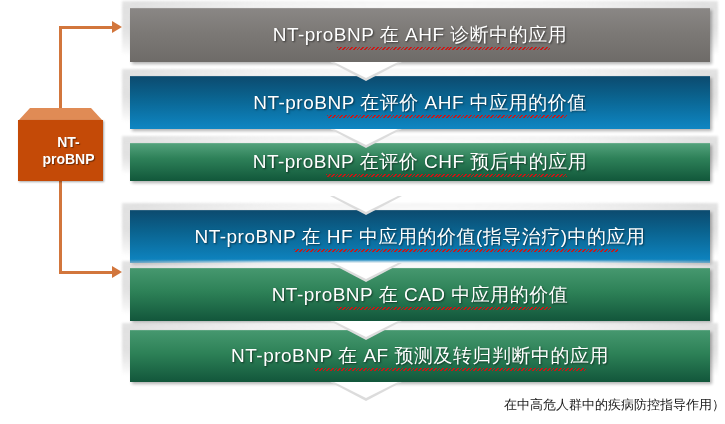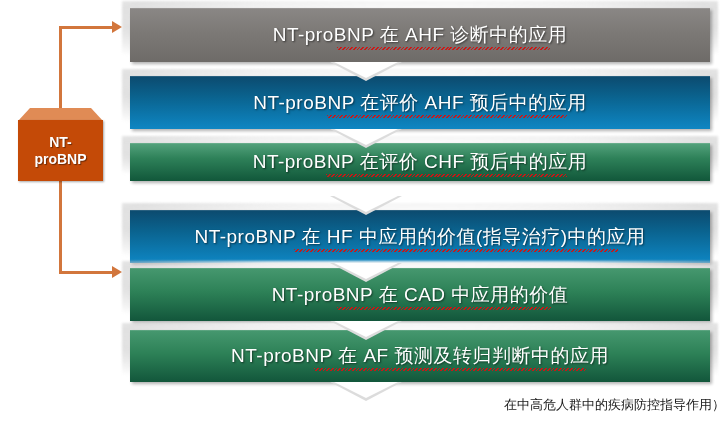--- a/index.html
+++ b/index.html
@@ -53,20 +53,21 @@
     align-items: center;
     justify-content: center;
     color: #ffffff;
     font-weight: bold;
     font-size: 14px;
     line-height: 17px;
     letter-spacing: 0px;
     text-shadow: 1px 1px 1px rgba(0,0,0,0.45);
     white-space: pre-line;
     text-align: center;
+    padding-left: 8px;
   }
 
   
   .connector {
     position: absolute;
   }
   .conn-line-v {
     position: absolute;
     width: 3px;
     background: #D2763C;
@@ -211,21 +212,21 @@
     <div class="bar-body" style="background:linear-gradient(180deg,#8A8785 0%,#7C7976 45%,#6E6B68 100%);"></div>
     <div class="bar-text squiggle">NT-proBNP 在 AHF 诊断中的应用</div>
   </div>
   <div class="chevron" style="top:62px;">
     <div class="inner"></div>
   </div>
 
   <div class="bar" style="top:76px; height:53px;">
     <div class="bar-halo"></div>
     <div class="bar-body" style="background:linear-gradient(180deg,#0C4A6E 0%,#0A638F 40%,#0E86C3 100%);"></div>
-    <div class="bar-text squiggle">NT-proBNP 在评价 AHF 预后中的应用</div>
+    <div class="bar-text squiggle">NT-proBNP 在评价 AHF 中应用的价值</div>
   </div>
   <div class="chevron" style="top:129px;">
     <div class="inner"></div>
   </div>
 
   <div class="bar" style="top:143px; height:38px;">
     <div class="bar-halo"></div>
     <div class="bar-body" style="background:linear-gradient(180deg,#55A37D 0%,#2E8159 40%,#11573A 100%);"></div>
     <div class="bar-text squiggle">NT-proBNP 在评价 CHF 预后中的应用</div>
   </div>

